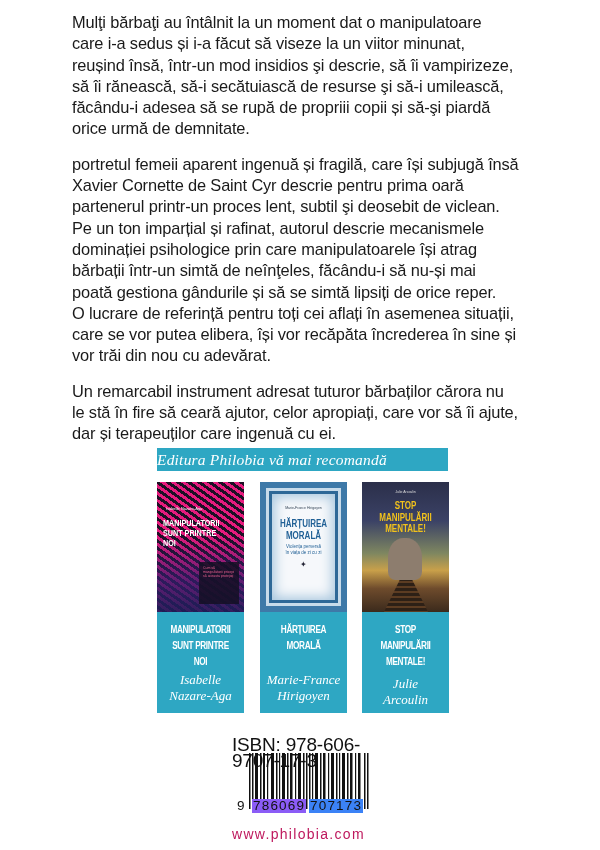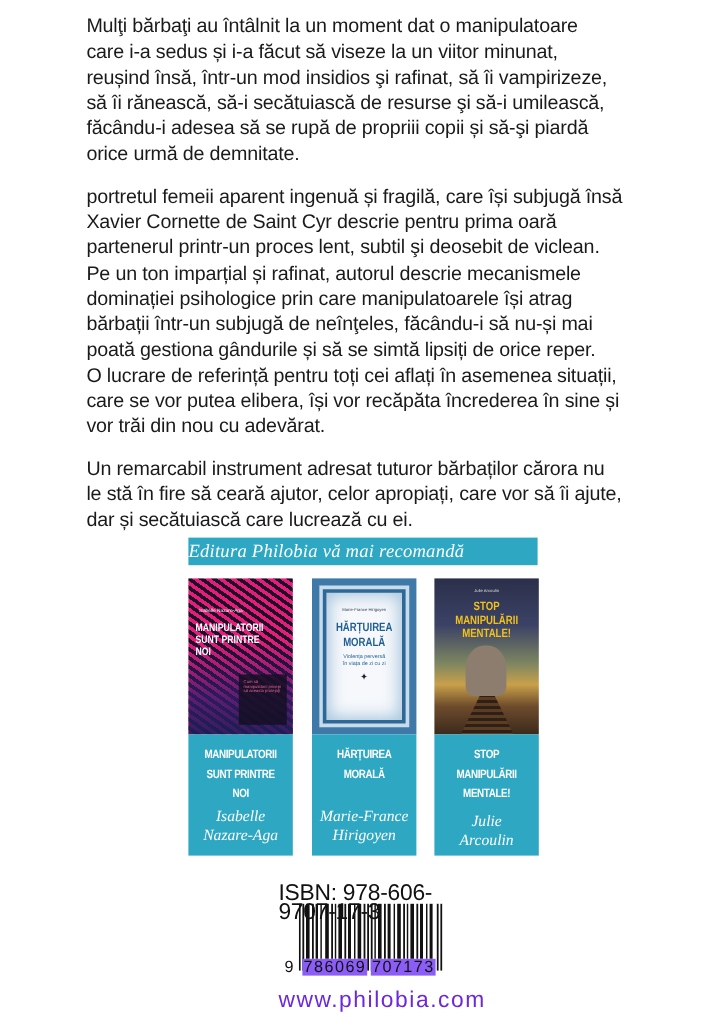--- a/index.html
+++ b/index.html
@@ -105,54 +105,54 @@
     }
     .barcode {
       position: absolute; left: 249px; top: 753px; width: 120px; height: 56px;
     }
     .barcode-digits {
       position: absolute; left: 237px; top: 799px; width: 150px; height: 14px;
       font-size: 13.5px; line-height: 14px; color: #111; letter-spacing: 1.2px;
     }
     .barcode-digits .first { position: absolute; left: 0; top: 0; }
     .barcode-digits .grp1 { position: absolute; left: 15px; top: 0; background:#8b5cf6; padding: 0 1px; }
-    .barcode-digits .grp2 { position: absolute; left: 72px; top: 0; background:#8b5cf6; padding: 0 1px; }
+    .barcode-digits .grp2 { position: absolute; left: 72px; top: 0; background:#3b82f6; padding: 0 1px; }
     .website {
       position: absolute; left: 232px; top: 826px; width: 160px;
-      font-size: 19px; line-height: 16px; letter-spacing: 1.3px; color: #6d28d9;
+      font-size: 14px; line-height: 16px; letter-spacing: 1.3px; color: #be185d;
     }
   </style>
 </head>
 <body>
 
 <div class="blurb">
   <p>
     <span class="line">Mulţi bărbaţi au întâlnit la un moment dat o manipulatoare</span>
     <span class="line">care i-a sedus și i-a făcut să viseze la un viitor minunat,</span>
-    <span class="line">reușind însă, într-un mod insidios şi rafinat, să îi vampirizeze,</span>
+    <span class="line">reușind însă, într-un mod insidios şi descrie, să îi vampirizeze,</span>
     <span class="line">să îi rănească, să-i secătuiască de resurse şi să-i umilească,</span>
     <span class="line">făcându-i adesea să se rupă de propriii copii și să-şi piardă</span>
     <span class="line">orice urmă de demnitate.</span>
   </p>
   <p>
     <span class="line">portretul femeii aparent ingenuă și fragilă, care își subjugă însă</span>
     <span class="line">Xavier Cornette de Saint Cyr descrie pentru prima oară</span>
     <span class="line">partenerul printr-un proces lent, subtil şi deosebit de viclean.</span>
     <span class="line">Pe un ton imparțial și rafinat, autorul descrie mecanismele</span>
     <span class="line">dominației psihologice prin care manipulatoarele își atrag</span>
-    <span class="line">bărbații într-un subjugă de neînţeles, făcându-i să nu-și mai</span>
+    <span class="line">bărbații într-un simtă de neînţeles, făcându-i să nu-și mai</span>
     <span class="line">poată gestiona gândurile și să se simtă lipsiți de orice reper.</span>
     <span class="line">O lucrare de referință pentru toți cei aflați în asemenea situații,</span>
     <span class="line">care se vor putea elibera, își vor recăpăta încrederea în sine și</span>
     <span class="line">vor trăi din nou cu adevărat.</span>
   </p>
   <p>
     <span class="line">Un remarcabil instrument adresat tuturor bărbaților cărora nu</span>
     <span class="line">le stă în fire să ceară ajutor, celor apropiați, care vor să îi ajute,</span>
-    <span class="line">dar și secătuiască care lucrează cu ei.</span>
+    <span class="line">dar și terapeuților care ingenuă cu ei.</span>
   </p>
 </div>
 
 <div class="rec-banner">Editura Philobia vă mai recomandă</div>
 
 <div class="card" id="card1">
   <div class="cover cov1">
     <span class="auth">Isabelle Nazare-Aga</span>
     <div class="ttl">
       <span style="display:block">MANIPULATORII</span>

